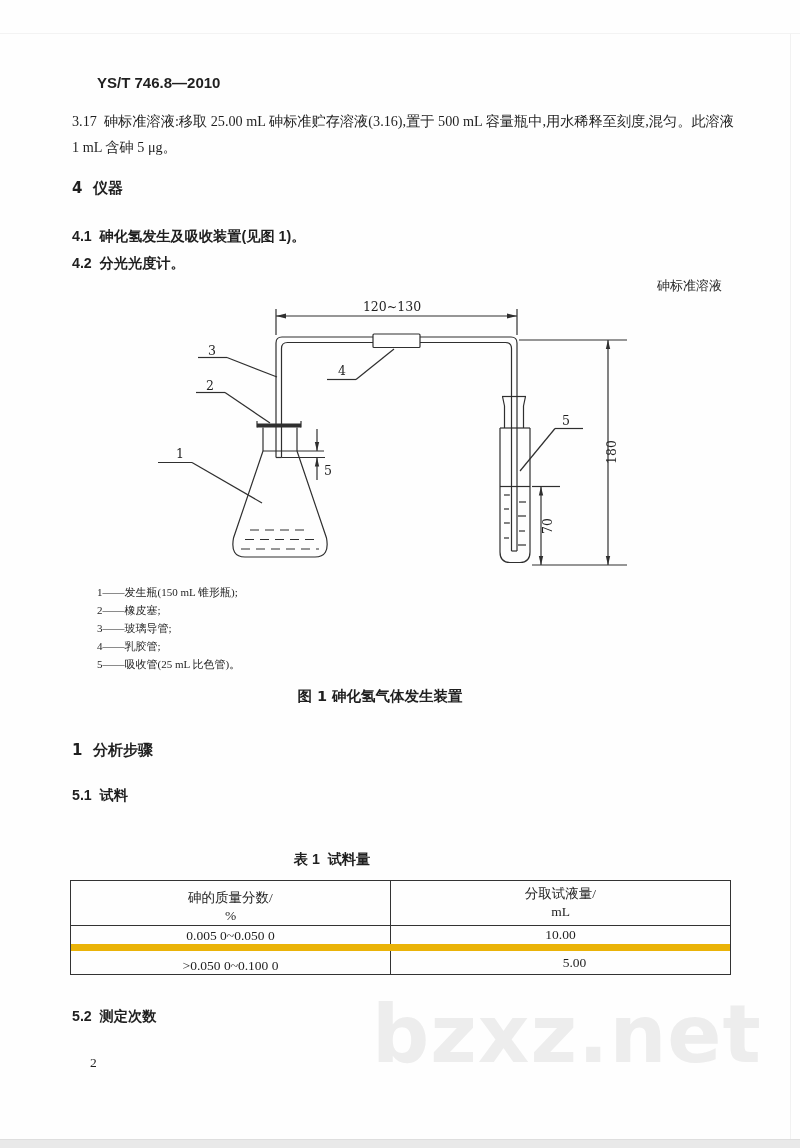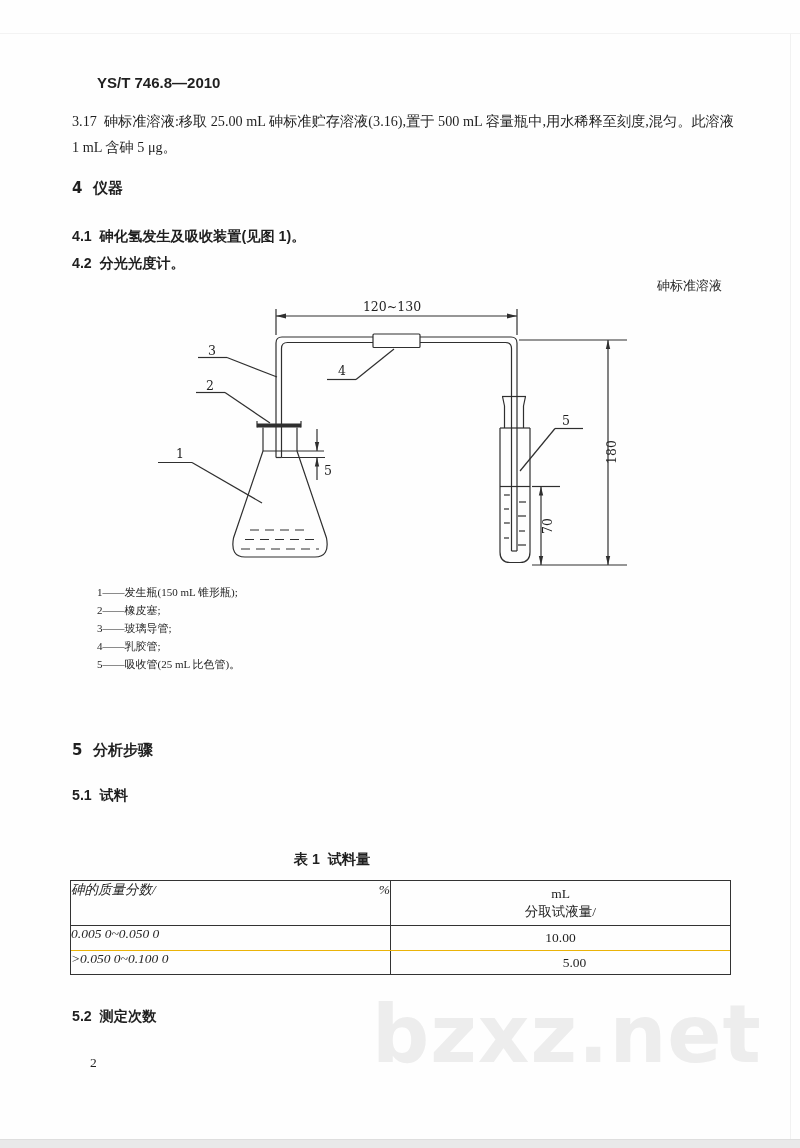--- a/index.html
+++ b/index.html
@@ -43,24 +43,24 @@
   .caption { position:absolute; left:0; top:687px; width:760px; text-align:center;
              font-size:14.5px; font-weight:bold;
              font-family:"DejaVu Sans","Liberation Sans",sans-serif; }
 
   .unit-note { position:absolute; right:78px; top:277px; font-size:13px; }
 
   .tbl { position:absolute; left:70px; top:880px; width:661px; border:1.6px solid #333;
          font-size:13.5px; }
   .tbl-row { display:flex; align-items:center; }
   .tbl-header { height:45px; border-bottom:1.5px solid #333; }
-  .tbl-r1 { height:25px; border-bottom:1px solid #eab308; }
+  .tbl-r1 { height:25px; border-bottom:7px solid #eab308; }
   .tbl-r2 { height:23px;gap:28px; }
   .tbl-c1 { width:320px; align-self:stretch; border-right:1.2px solid #333;
-            display:flex; justify-content:space-between; text-align:center;font-style:italic; }
+            display:flex; flex-direction:column; justify-content:flex-end; text-align:center; }
   .tbl-c2 { flex:1; align-self:stretch;
             display:flex; flex-direction:column; justify-content:center; text-align:center; }
   .hdr-line { line-height:18px; }
 
   .pagenum { position:absolute; left:90px; top:1055px; font-size:13.5px; }
 </style>
 </head>
 <body>
 
 <div class="page">
@@ -192,35 +192,36 @@
   </svg>
 
   <div class="legend">
     <div>1——发生瓶(150 mL 锥形瓶);</div>
     <div>2——橡皮塞;</div>
     <div>3——玻璃导管;</div>
     <div>4——乳胶管;</div>
     <div>5——吸收管(25 mL 比色管)。</div>
   </div>
 
-
-  <div class="abs heading" style="left:72px; top:741px;">5  分析步骤</div>
+  <div class="caption">图 1  砷化氢气体发生装置</div>
+
+  <div class="abs heading" style="left:72px; top:741px;">1  分析步骤</div>
   <div class="abs subheading" style="left:72px; top:786px;">5.1  试料</div>
 
   <div class="abs subheading" style="left:0; top:850px; width:664px; text-align:center;">表 1  试料量</div>
 
   <div class="tbl">
     <div class="tbl-row tbl-header">
       <div class="tbl-c1">
         <div class="hdr-line">砷的质量分数/</div>
         <div class="hdr-line">%</div>
       </div>
       <div class="tbl-c2">
+        <div class="hdr-line">分取试液量/</div>
         <div class="hdr-line">mL</div>
-        <div class="hdr-line">分取试液量/</div>
       </div>
     </div>
     <div class="tbl-row tbl-r1">
       <div class="tbl-c1">0.005 0~0.050 0</div>
       <div class="tbl-c2">10.00</div>
     </div>
     <div class="tbl-row tbl-r2">
       <div class="tbl-c1">&gt;0.050 0~0.100 0</div>
       <div class="tbl-c2">5.00</div>
     </div>

